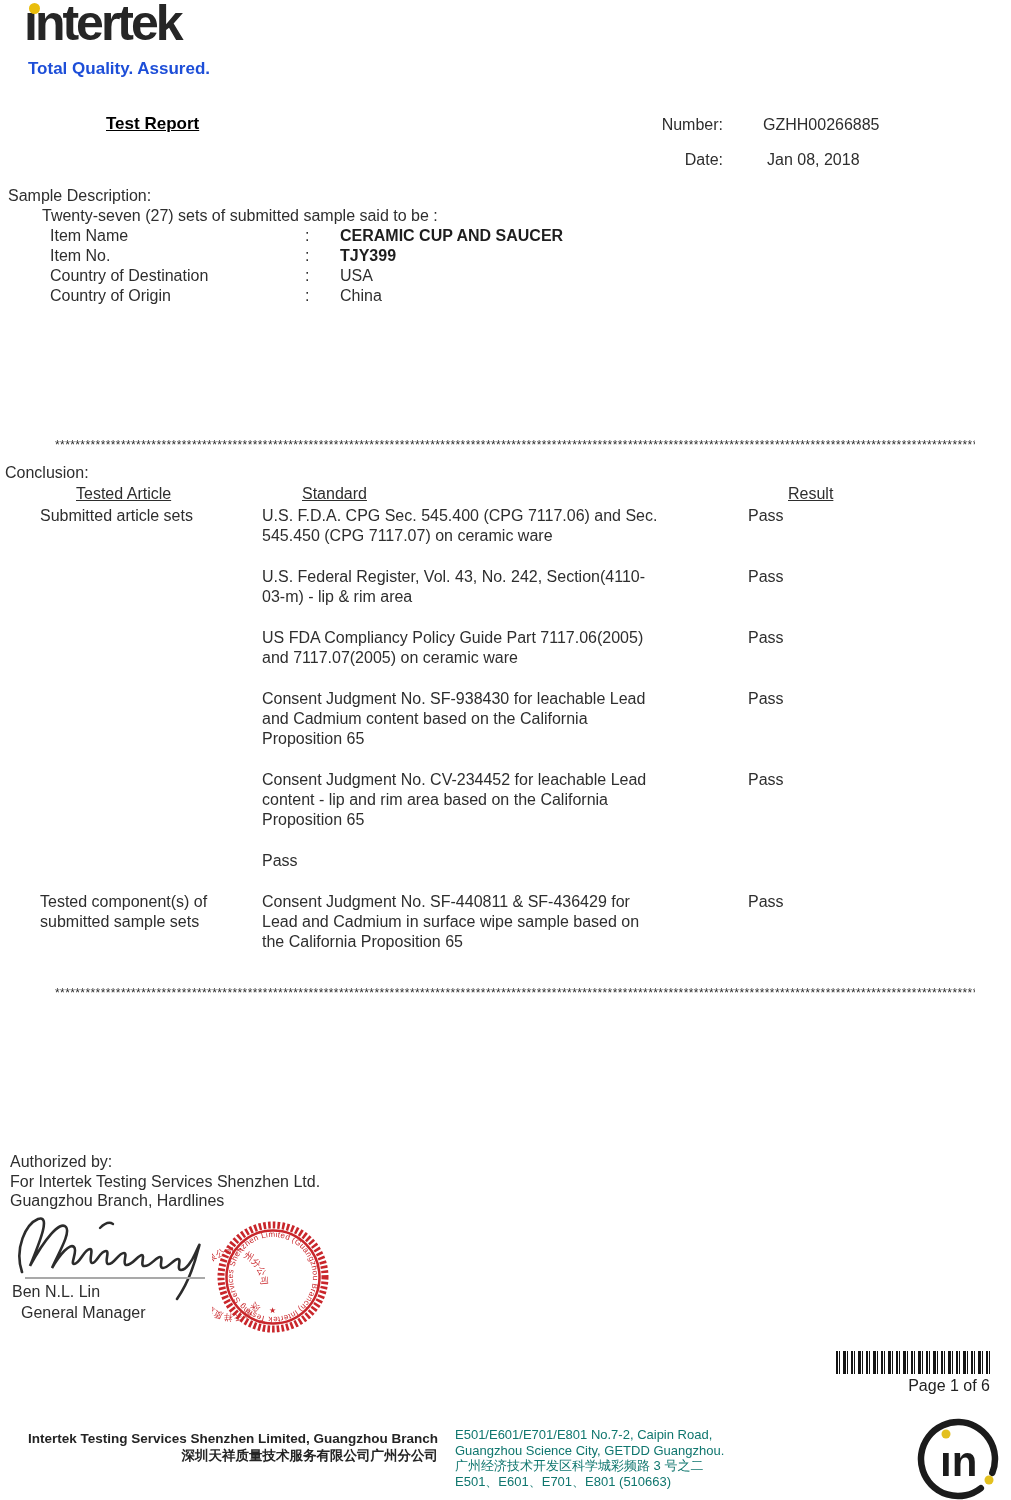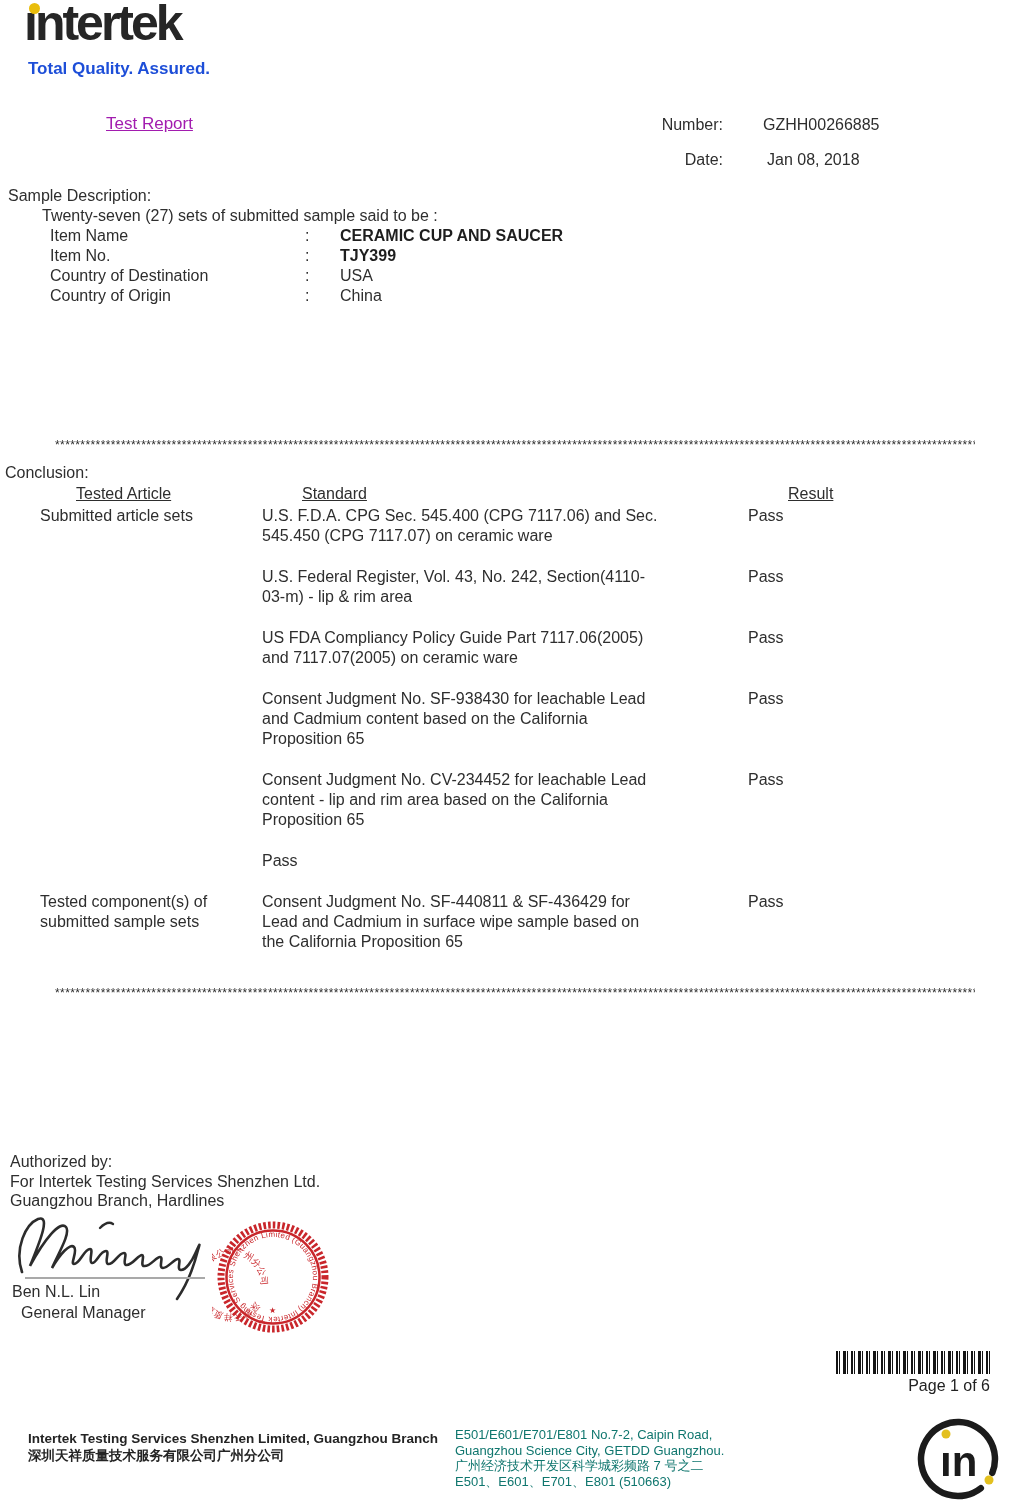--- a/index.html
+++ b/index.html
@@ -6,21 +6,21 @@
   .page{
     position:relative;width:1011px;height:1500px;background:#ffffff;
     font-family:"Liberation Sans",sans-serif;color:#2e2e2e;overflow:hidden;
   }
   
   .logo-wrap{position:absolute;left:24px;top:-4px;}
   .logo-text{font-size:50px;font-weight:bold;letter-spacing:-3px;color:#262626;line-height:1.1;}
   .logo-dot{position:absolute;left:5px;top:7px;width:11px;height:11px;border-radius:50%;background:#e9bd0b;}
   .tagline{position:absolute;left:28px;top:59px;font-size:17px;font-weight:bold;color:#1d4ed8;}
   
-  .report-title{position:absolute;left:106px;top:114px;font-size:17px;font-weight:normal;text-decoration:underline;color:#a21caf;}
+  .report-title{position:absolute;left:106px;top:114px;font-size:17px;font-weight:bold;text-decoration:underline;color:#000000;}
   .num-label{position:absolute;left:600px;top:116px;width:123px;text-align:right;font-size:16px;}
   .num-value{position:absolute;left:763px;top:116px;font-size:16px;}
   .date-label{position:absolute;left:600px;top:151px;width:123px;text-align:right;font-size:16px;}
   .date-value{position:absolute;left:767px;top:151px;font-size:16px;}
   
   .sample-heading{position:absolute;left:8px;top:187px;font-size:16px;}
   .sample-intro{position:absolute;left:42px;top:207px;font-size:16px;}
   .sample-rows{position:absolute;left:50px;top:227px;font-size:16px;}
   .s-row{display:flex;height:20px;}
   .s-label{width:255px;}
@@ -47,21 +47,21 @@
   .sig-svg{position:absolute;left:8px;top:1206px;}
   .sig-line{position:absolute;left:25px;top:1277px;width:180px;height:2px;background:#a9a9a9;}
   .signer-name{position:absolute;left:12px;top:1283px;font-size:16px;}
   .signer-title{position:absolute;left:21px;top:1304px;font-size:16px;}
   .stamp{position:absolute;left:212px;top:1219px;}
   
   .barcode{position:absolute;left:836px;top:1351px;width:154px;height:23px;
     background-image:repeating-linear-gradient(90deg,#141414 0 2px,#fff 2px 3px,#141414 3px 4px,#fff 4px 7px,#141414 7px 10px,#fff 10px 11px,#141414 11px 12px,#fff 12px 15px);}
   .page-label{position:absolute;left:850px;top:1377px;width:140px;text-align:right;font-size:16px;color:#222;}
   
-  .footer-left{position:absolute;left:28px;top:1430px;font-size:13.5px;font-weight:bold;color:#242424;line-height:17px;}
+  .footer-left{position:absolute;left:28px;top:1430px;font-size:13.5px;font-weight:bold;color:#242424;line-height:17px;text-align:right;}
   .footer-mid{position:absolute;left:455px;top:1427px;font-size:13px;color:#0f766e;line-height:15.5px;}
   .footer-right{position:absolute;left:758px;top:1427px;font-size:13px;color:#9b9b9b;line-height:15.5px;}
   .footer-right .web{font-weight:bold;color:#1d1d1d;}
   .footer-logo{position:absolute;left:912px;top:1417px;}
 </style>
 </head>
 <body>
 
 <div class="page">
 
@@ -185,21 +185,21 @@
   <div class="barcode"></div>
   <div class="page-label">Page 1 of 6</div>
 
   <div class="footer-left">
     <div>Intertek Testing Services Shenzhen Limited, Guangzhou Branch</div>
     <div>深圳天祥质量技术服务有限公司广州分公司</div>
   </div>
   <div class="footer-mid">
     <div>E501/E601/E701/E801 No.7-2, Caipin Road,</div>
     <div>Guangzhou Science City, GETDD Guangzhou.</div>
-    <div>广州经济技术开发区科学城彩频路 7 号之二</div>
+    <div>广州经济技术开发区科学城彩频路 3 号之二</div>
     <div>E501、E601、E701、E801 (510663)</div>
   </div>
 
   <svg class="footer-logo" width="92" height="84" viewBox="0 0 92 84">
     <path d="M80.3,55.9 A37,37 0 1 0 68.8,71.2" fill="none" stroke="#1b1b1b" stroke-width="6.5" stroke-linecap="round"></path>
     <text x="28" y="59" font-size="42" font-weight="bold" fill="#1b1b1b" font-family="Liberation Sans, sans-serif">ın</text>
     <circle cx="34" cy="17" r="4.5" fill="#e3c01f"></circle>
     <circle cx="77" cy="63" r="4.5" fill="#e3c01f"></circle>
   </svg>
 

